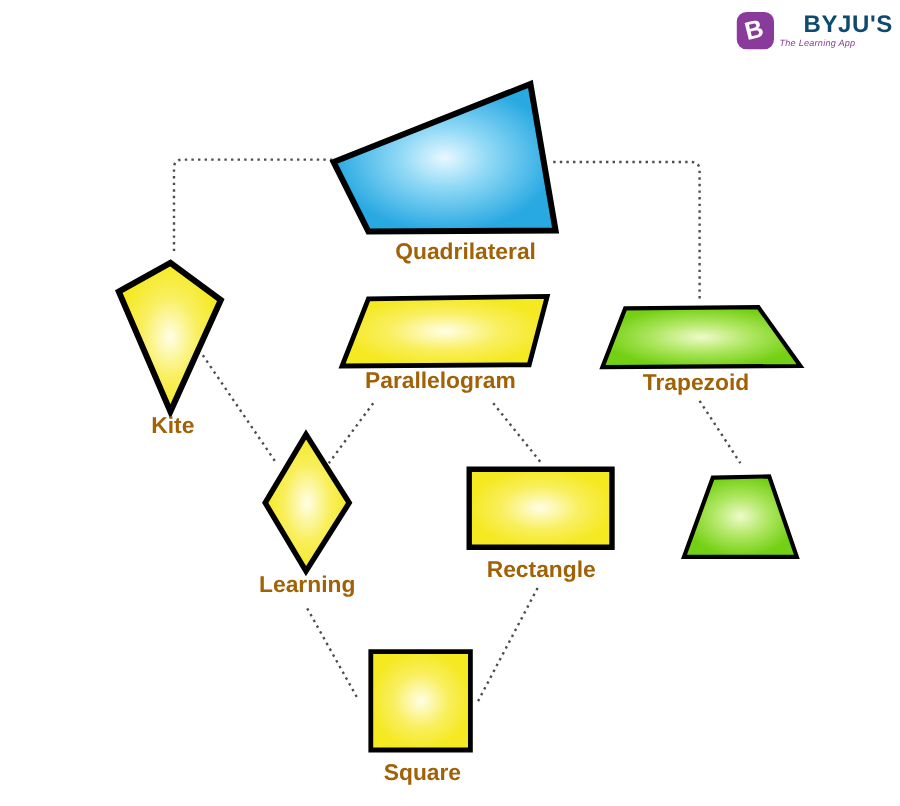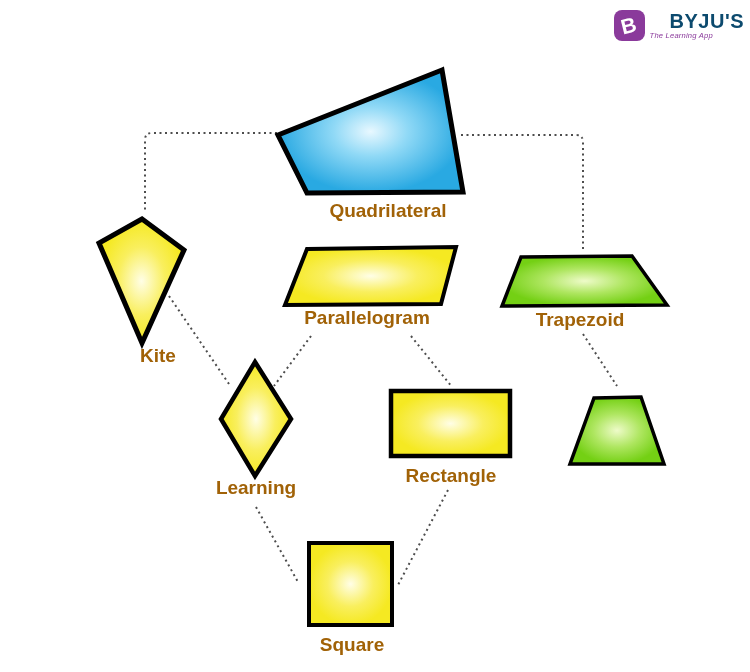--- a/index.html
+++ b/index.html
@@ -82,21 +82,21 @@
     <polygon points="521,257 632,256 667,305 502,306" fill="url(#gradGreen)" stroke-width="3.5"></polygon>
     <polygon points="255,362 291,419 255,476 221,419" fill="url(#gradYellow)" stroke-width="4.5"></polygon>
     <polygon points="391,391 510,391 510,456 391,456" fill="url(#gradYellow)" stroke-width="4.5"></polygon>
     <polygon points="594,398 641,397 664,464 570,464" fill="url(#gradGreen)" stroke-width="3.5"></polygon>
     <polygon points="309,543 392,543 392,625 309,625" fill="url(#gradYellow)" stroke-width="4"></polygon>
   </g>
 </svg>
 
 <div class="labels" style="color: #a16207;">
   <div class="shape-label" style="left:388px; top:201px;">Quadrilateral</div>
-  <div class="shape-label" style="left:158px; top:346px;">Kite</div>
+  <div class="shape-label" style="left:144px; top:346px;">Kite</div>
   <div class="shape-label" style="left:367px; top:308px;text-align:center;">Parallelogram</div>
   <div class="shape-label" style="left:580px; top:310px;">Trapezoid</div>
   <div class="shape-label" style="left:256px; top:478px;">Learning</div>
   <div class="shape-label" style="left:451px; top:466px;">Rectangle</div>
   <div class="shape-label" style="left:352px; top:635px;">Square</div>
 </div>
 
 <div class="logo">
   <div class="logo-box" style="background: rgb(138, 58, 155);">
     <span class="logo-b">B</span>

